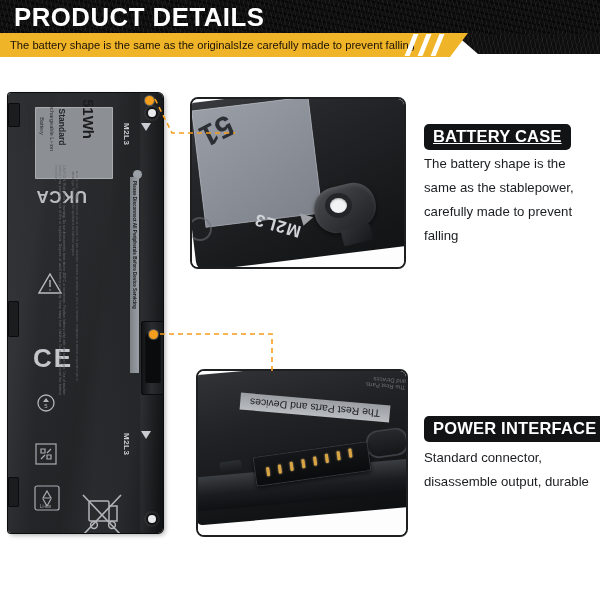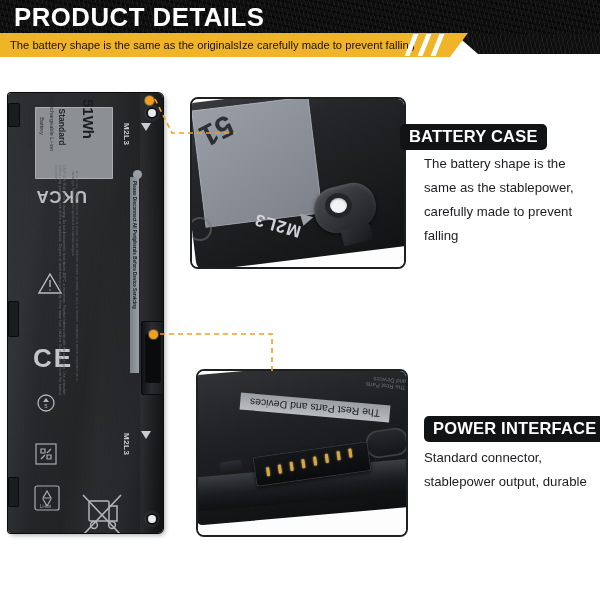--- a/index.html
+++ b/index.html
@@ -305,21 +305,21 @@
     transform:rotate(185deg);
   }
 
   
   .badge{
     position:absolute;background:#111315;color:#ffffff;
     border-radius:5px;font-size:16.5px;font-weight:bold;
     padding:3px 9px 4px 9px;letter-spacing:.2px;white-space:nowrap;
     line-height:19px;
   }
-  .badge.b1{left:400px;top:124px;}
+  .badge.b1{left:424px;top:124px;text-decoration:underline;}
   .badge.b2{left:424px;top:416px;}
   .bodytext{
     position:absolute;color:#1b1d20;font-size:13.2px;line-height:24px;
   }
   .bodytext.t1{left:424px;top:152px;width:168px;}
   .bodytext.t2{left:424px;top:446px;width:168px;}
 </style>
 </head>
 <body>
 
@@ -454,15 +454,15 @@
         <div class="pb-pin" style="left:84px;top:6px;"></div>
         <div class="pb-pin" style="left:96px;top:5px;"></div>
       </div>
     </div>
   </div>
 
   <div class="badge b1">BATTERY CASE</div>
   <div class="bodytext t1">The battery shape is the same as the stablepower, carefully made to prevent falling</div>
 
   <div class="badge b2">POWER INTERFACE</div>
-  <div class="bodytext t2">Standard connector, stablepower output, durable</div>
+  <div class="bodytext t2">Standard connector, disassemble output, durable</div>
 
 </div>
 
 </body></html>

